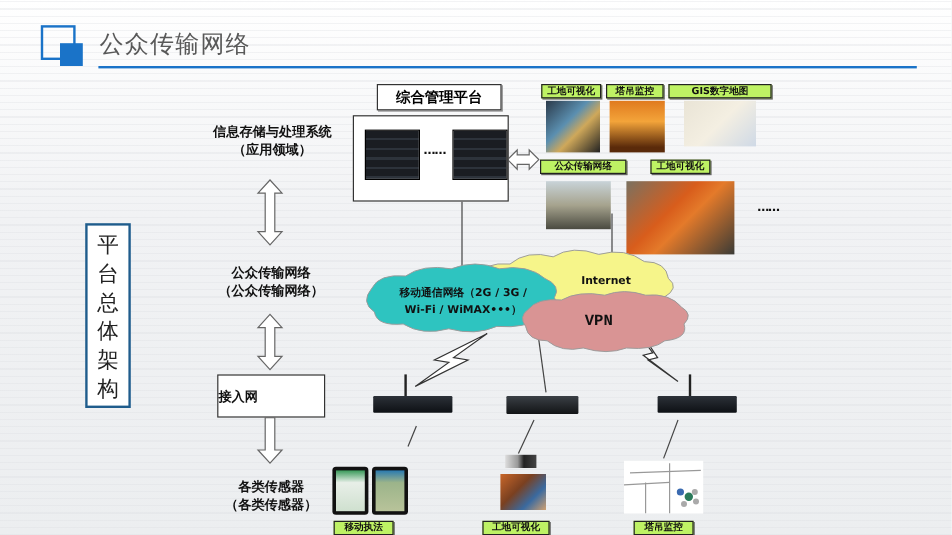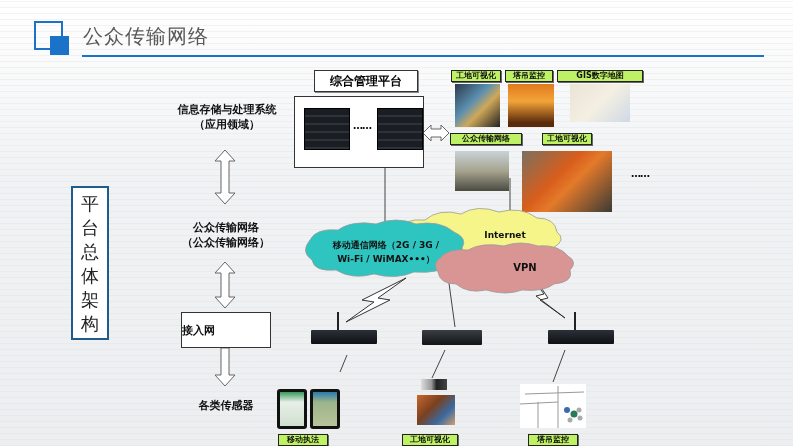--- a/index.html
+++ b/index.html
@@ -81,20 +81,21 @@
 </div>
 <div class="label" style="left:170px; top:220px; width:112px;">
   <div>公众传输网络</div>
   <div>（公众传输网络）</div>
 </div>
 <div class="box" style="left:181px; top:312px; width:90px; height:36px; display:flex; align-items:center; ">
   <span class="label" style="position:static;">接入网</span>
 </div>
 <div class="label" style="left:172px; top:398px; width:108px;">
   <div>各类传感器</div>
+  <div>（各类传感器）</div>
 </div>
 
 <div class="box" style="left:314px; top:70px; width:104px; height:22px; display:flex; align-items:center; justify-content:center; box-shadow:1px 1px 0 #888;">
   <span style="font-weight:bold; font-size:12px;">综合管理平台</span>
 </div>
 <div class="box" style="left:294px; top:96px; width:130px; height:72px;"></div>
 <div class="server" style="left:304px; top:108px;"></div>
 <div class="dots" style="left:353px; top:120px;">……</div>
 <div class="server" style="left:377px; top:108px;"></div>
 
@@ -118,21 +119,21 @@
     <path d="M395,232 q8,-14 30,-12 q14,-12 36,-6 q16,-10 38,-2 q22,-6 38,6 q18,0 20,14 q10,8 -4,16 q2,12 -20,12 q-14,10 -36,4 q-16,8 -38,2 q-22,6 -36,-4 q-22,2 -26,-10 q-14,-6 -2,-20 z" fill="#f6f58a"></path>
     <path d="M310,240 q6,-12 28,-10 q14,-10 38,-6 q20,-8 40,0 q24,-4 38,8 q14,6 8,16 q6,12 -14,16 q-8,10 -34,8 q-18,8 -40,2 q-22,6 -38,-4 q-22,2 -24,-10 q-12,-8 -2,-20 z" fill="#2ec4c0"></path>
     <path d="M440,258 q8,-10 28,-8 q14,-8 36,-4 q16,-6 34,0 q20,-2 30,10 q10,6 2,14 q4,12 -16,14 q-10,8 -32,6 q-16,6 -36,0 q-18,4 -30,-6 q-16,0 -18,-12 q-6,-8 2,-14 z" fill="#d99494"></path>
   </g>
 </svg>
 <div class="label" style="left:322px; top:238px; width:128px; font-size:9px; line-height:14px;text-align:center;">
   <div>移动通信网络（2G / 3G /</div>
   <div>Wi-Fi  / WiMAX•••）</div>
 </div>
 <div class="label" style="left:480px; top:228px; width:50px; font-size:9px;">Internet</div>
-<div class="label" style="left:508px; top:260px; width:34px; font-size:10px;">VPN</div>
+<div class="label" style="left:482px; top:260px; width:34px; font-size:13px;font-family:Liberation Mono, monospace;">VPN</div>
 
 <div class="antenna" style="left:337px; top:312px; height:18px;"></div>
 <div class="device" style="left:311px; top:330px; width:66px;"></div>
 <div class="device" style="left:422px; top:330px; width:60px; height:15px; background:linear-gradient(180deg,#3a3f45,#121416);"></div>
 <div class="antenna" style="left:574px; top:312px; height:18px;"></div>
 <div class="device" style="left:548px; top:330px; width:66px;"></div>
 
 <div class="photo" style="left:277px; top:389px; width:30px; height:40px; background:#111; border-radius:3px; padding:3px;">
   <div style="width:100%; height:100%; background:linear-gradient(180deg,#3a9a5a,#e8efe8 30%,#cfe0cf);"></div>
 </div>

